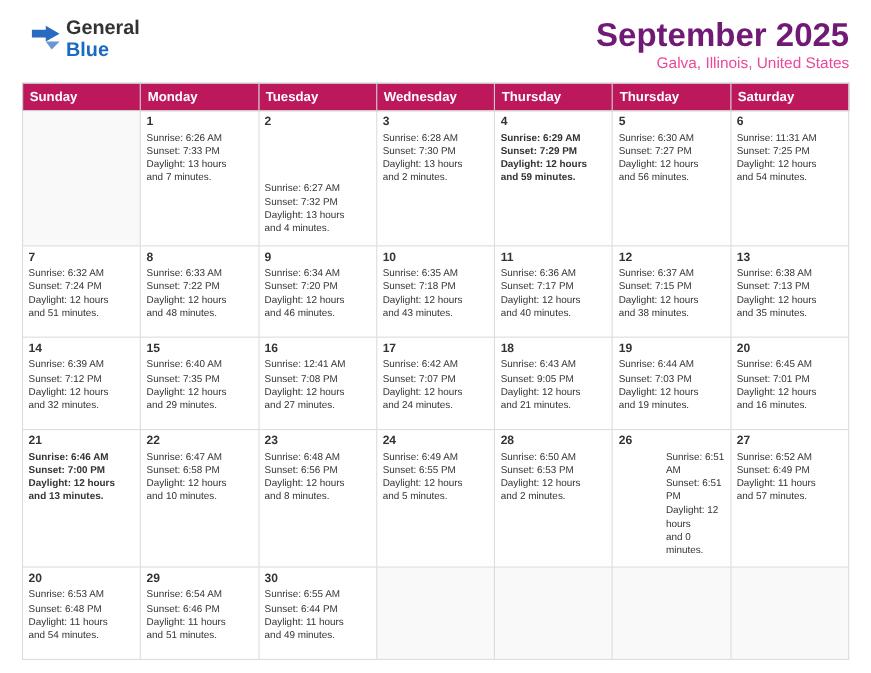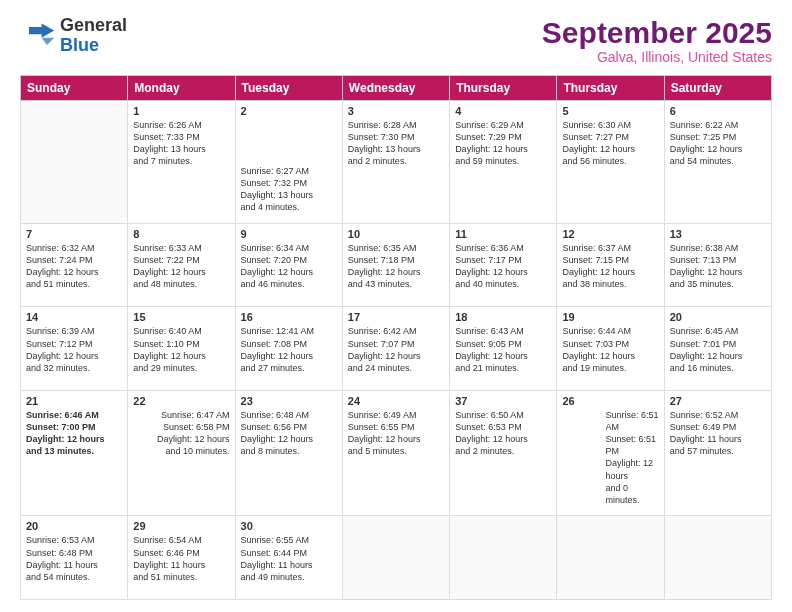--- a/index.html
+++ b/index.html
@@ -144,35 +144,35 @@
           </td>
           <td>
             <div class="day-num">3</div>
             <div class="day-info" style="white-space: pre-line;">Sunrise: 6:28 AM
 Sunset: 7:30 PM
 Daylight: 13 hours
 and 2 minutes.</div>
           </td>
           <td>
             <div class="day-num">4</div>
-            <div class="day-info" style="white-space: pre-line;">Sunrise: 6:29 AM
+            <div class="day-info" style="white-space: pre-line; font-weight: bold;">Sunrise: 6:29 AM
 Sunset: 7:29 PM
 Daylight: 12 hours
 and 59 minutes.</div>
           </td>
           <td>
             <div class="day-num">5</div>
             <div class="day-info" style="white-space: pre-line;">Sunrise: 6:30 AM
 Sunset: 7:27 PM
 Daylight: 12 hours
 and 56 minutes.</div>
           </td>
           <td>
             <div class="day-num">6</div>
-            <div class="day-info" style="white-space: pre-line;">Sunrise: 6:22 AM
+            <div class="day-info" style="white-space: pre-line;">Sunrise: 11:31 AM
 Sunset: 7:25 PM
 Daylight: 12 hours
 and 54 minutes.</div>
           </td>
         </tr>
         <tr>
           <td>
             <div class="day-num">7</div>
             <div class="day-info" style="white-space: pre-line;">Sunrise: 6:32 AM
 Sunset: 7:24 PM
@@ -226,21 +226,21 @@
           <td>
             <div class="day-num">14</div>
             <div class="day-info" style="white-space: pre-line;">Sunrise: 6:39 AM
 Sunset: 7:12 PM
 Daylight: 12 hours
 and 32 minutes.</div>
           </td>
           <td>
             <div class="day-num">15</div>
             <div class="day-info" style="white-space: pre-line;">Sunrise: 6:40 AM
-Sunset: 1:10 PM
+Sunset: 7:35 PM
 Daylight: 12 hours
 and 29 minutes.</div>
           </td>
           <td>
             <div class="day-num">16</div>
             <div class="day-info" style="white-space: pre-line;">Sunrise: 12:41 AM
 Sunset: 7:08 PM
 Daylight: 12 hours
 and 27 minutes.</div>
           </td>
@@ -276,41 +276,41 @@
         <tr>
           <td>
             <div class="day-num">21</div>
             <div class="day-info" style="white-space: pre-line; font-weight: bold;">Sunrise: 6:46 AM
 Sunset: 7:00 PM
 Daylight: 12 hours
 and 13 minutes.</div>
           </td>
           <td>
             <div class="day-num">22</div>
-            <div class="day-info" style="white-space: pre-line; text-align: right;">Sunrise: 6:47 AM
+            <div class="day-info" style="white-space: pre-line;">Sunrise: 6:47 AM
 Sunset: 6:58 PM
 Daylight: 12 hours
 and 10 minutes.</div>
           </td>
           <td>
             <div class="day-num">23</div>
             <div class="day-info" style="white-space: pre-line;">Sunrise: 6:48 AM
 Sunset: 6:56 PM
 Daylight: 12 hours
 and 8 minutes.</div>
           </td>
           <td>
             <div class="day-num">24</div>
             <div class="day-info" style="white-space: pre-line;">Sunrise: 6:49 AM
 Sunset: 6:55 PM
 Daylight: 12 hours
 and 5 minutes.</div>
           </td>
           <td>
-            <div class="day-num">37</div>
+            <div class="day-num">28</div>
             <div class="day-info" style="white-space: pre-line;">Sunrise: 6:50 AM
 Sunset: 6:53 PM
 Daylight: 12 hours
 and 2 minutes.</div>
           </td>
           <td>
             <div class="day-num">26</div>
             <div class="day-info" style="white-space: pre-line; margin-left: 43px;">Sunrise: 6:51 AM
 Sunset: 6:51 PM
 Daylight: 12 hours

